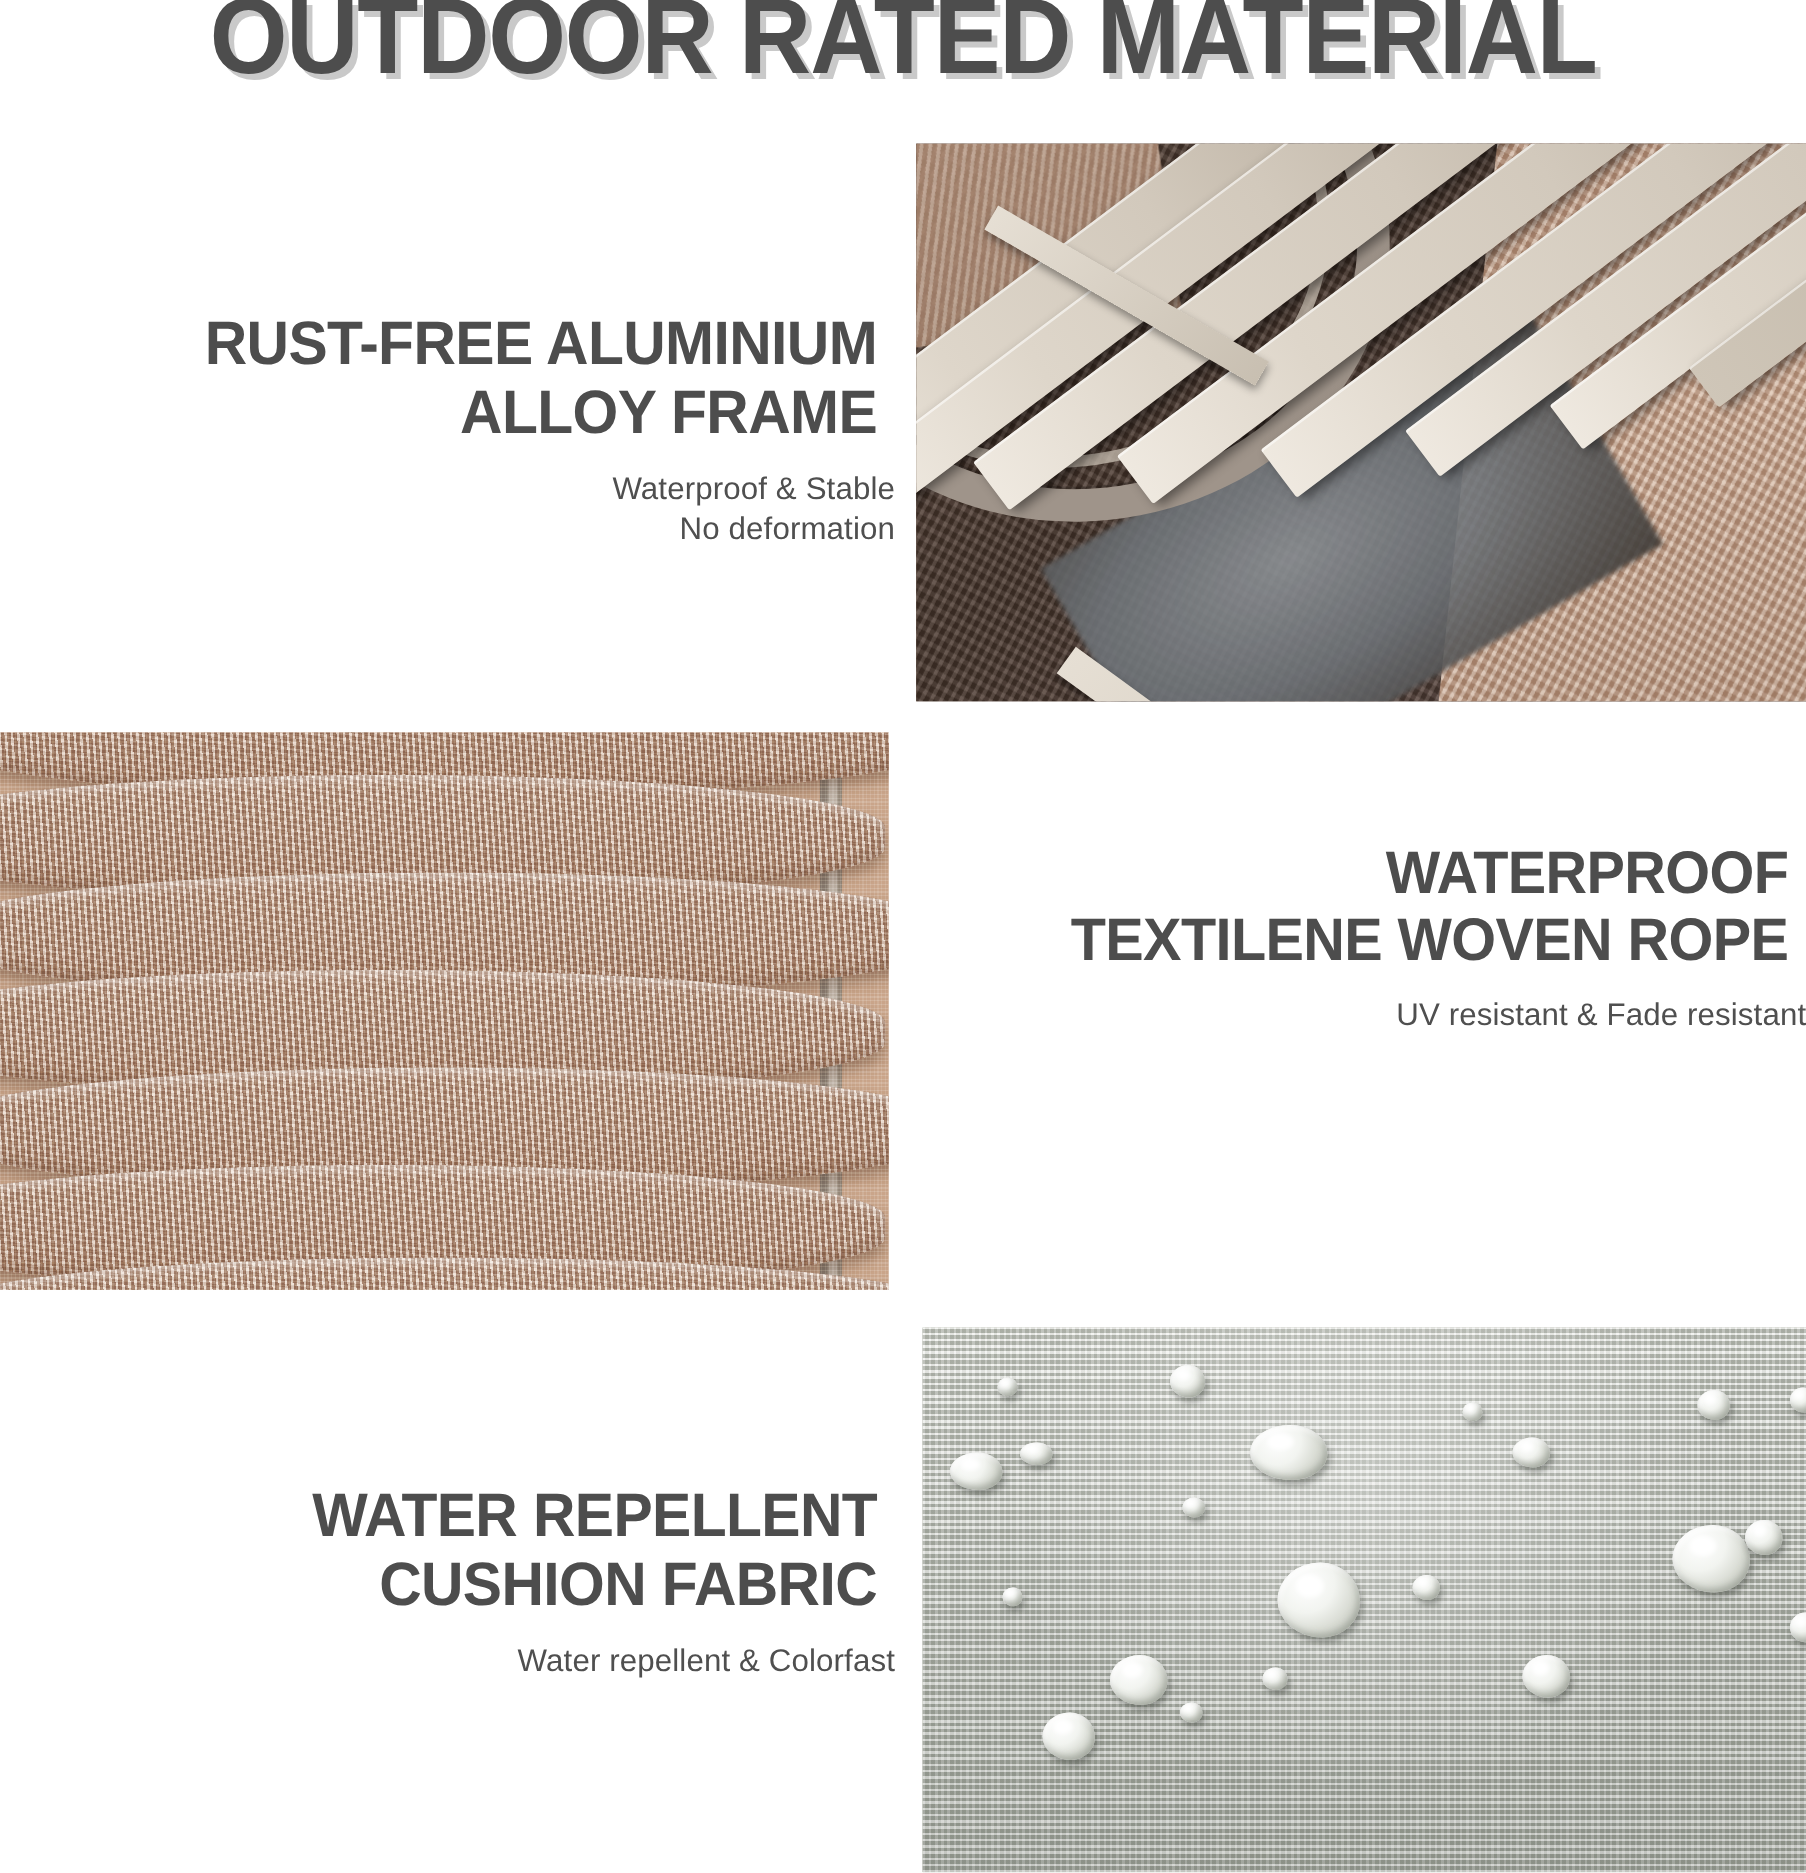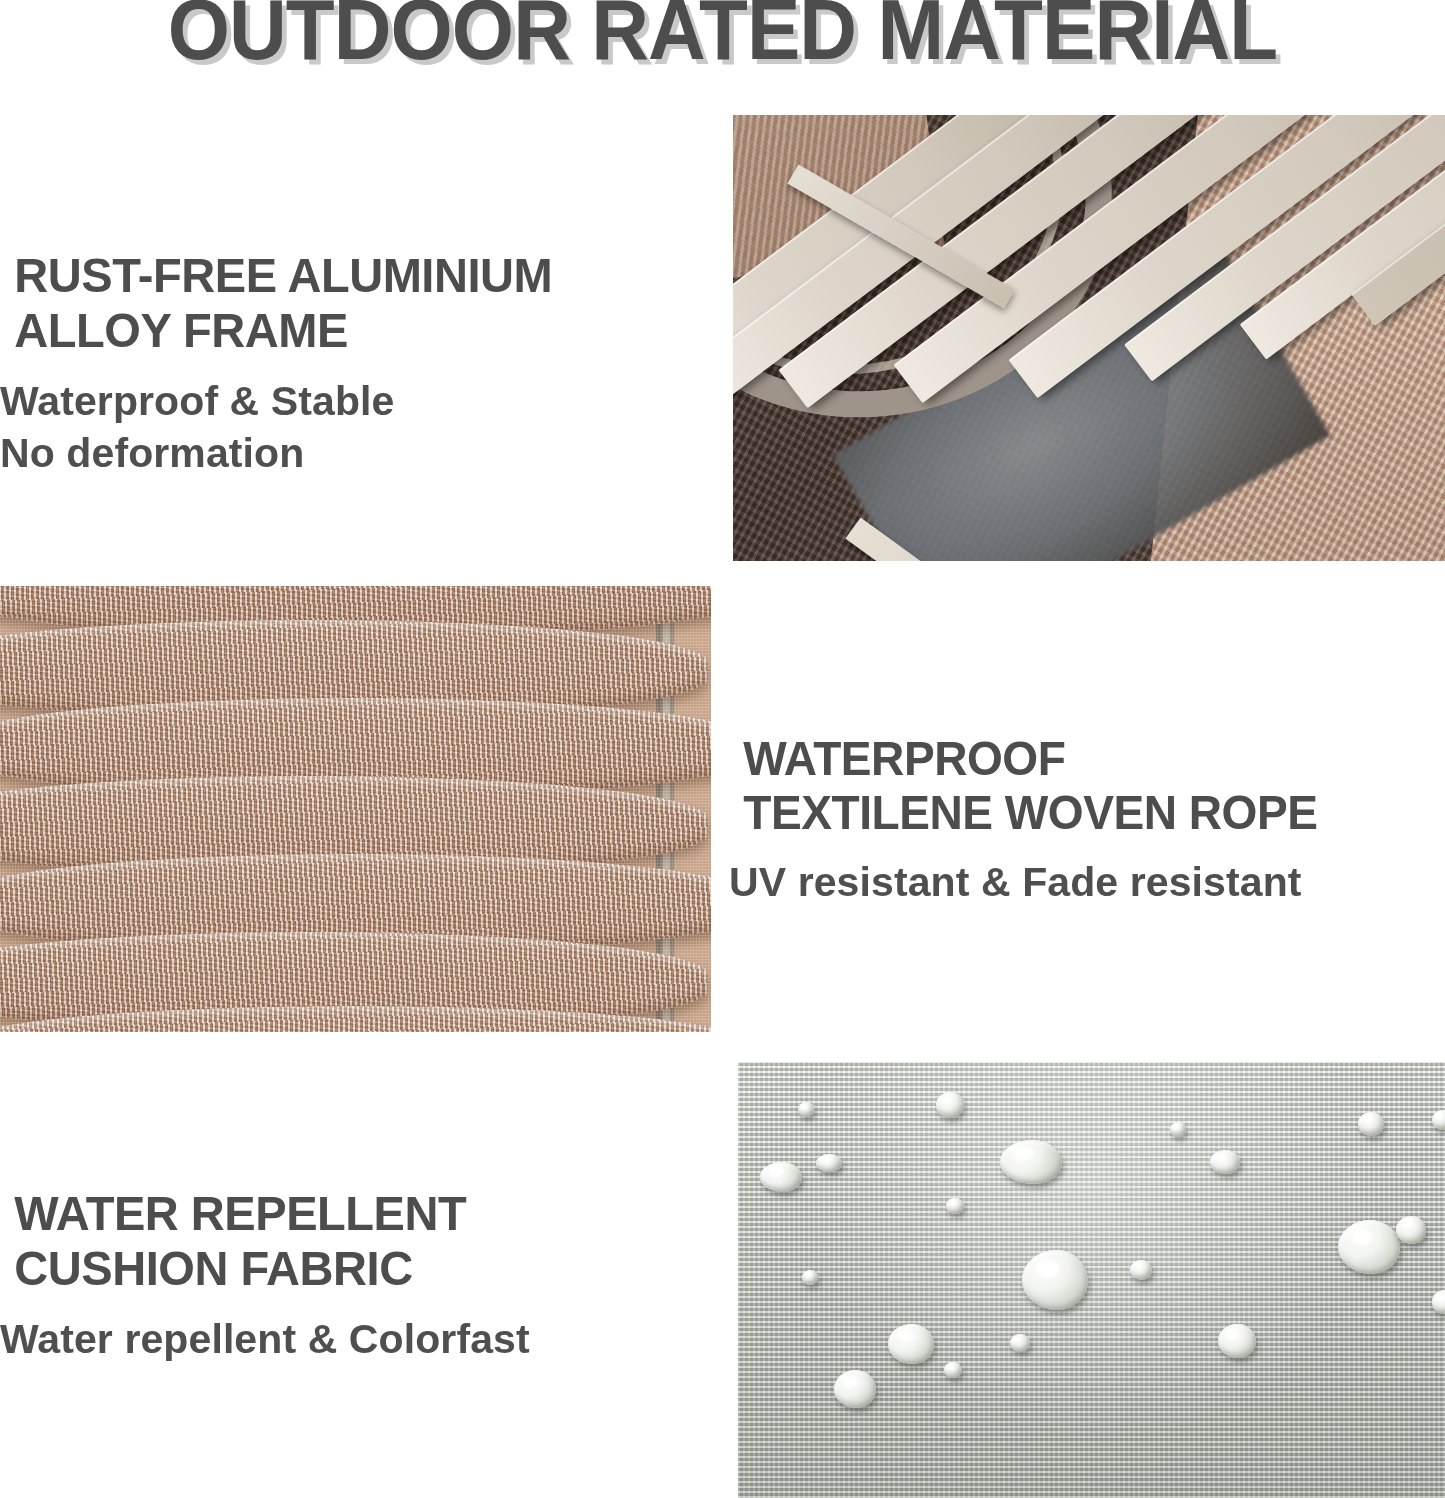--- a/index.html
+++ b/index.html
@@ -23,44 +23,44 @@
     letter-spacing:-1px;
     color:#4d4d4d;
     transform:scaleX(0.93);
     transform-origin:center top;
     text-shadow:5px 5px 0 #c9c9c9;
     white-space:nowrap;
     line-height:1.05;
   }
 
   
-  .tblock{position:absolute;text-align:left;}
+  .tblock{position:absolute;text-align:right;}
   .headline{
     font-weight:700;
     color:#4d4d4d;
     font-size:49px;
     line-height:1.13;
     letter-spacing:-0.5px;
     transform:scaleX(0.96);
     white-space:nowrap;
   }
   .headline .hl-line{display:block;}
   .subline{
-    font-weight:700;
+    font-weight:400;
     color:#4f4f4f;
-    font-size:41px;
+    font-size:25px;
     line-height:1.28;
     margin-top:16px;
     letter-spacing:0.1px;
     white-space:nowrap;
   }
   .subline .sb-line{display:block;}
 
   #block-frame{left:0;top:248px;width:716px;}
-  #block-rope{left:729px;top:732px;width:716px;}
+  #block-rope{left:729px;top:672px;width:716px;}
   #block-rope .headline{font-size:48px;}
   #block-cushion{left:0;top:1186px;width:716px;}
 
   
   .photo{position:absolute;overflow:hidden;}
 
   
   #photo-frame{left:733px;top:115px;width:712px;height:446px;background:#6b5549;}
   .pf-bg{
     position:absolute;inset:-20%;

